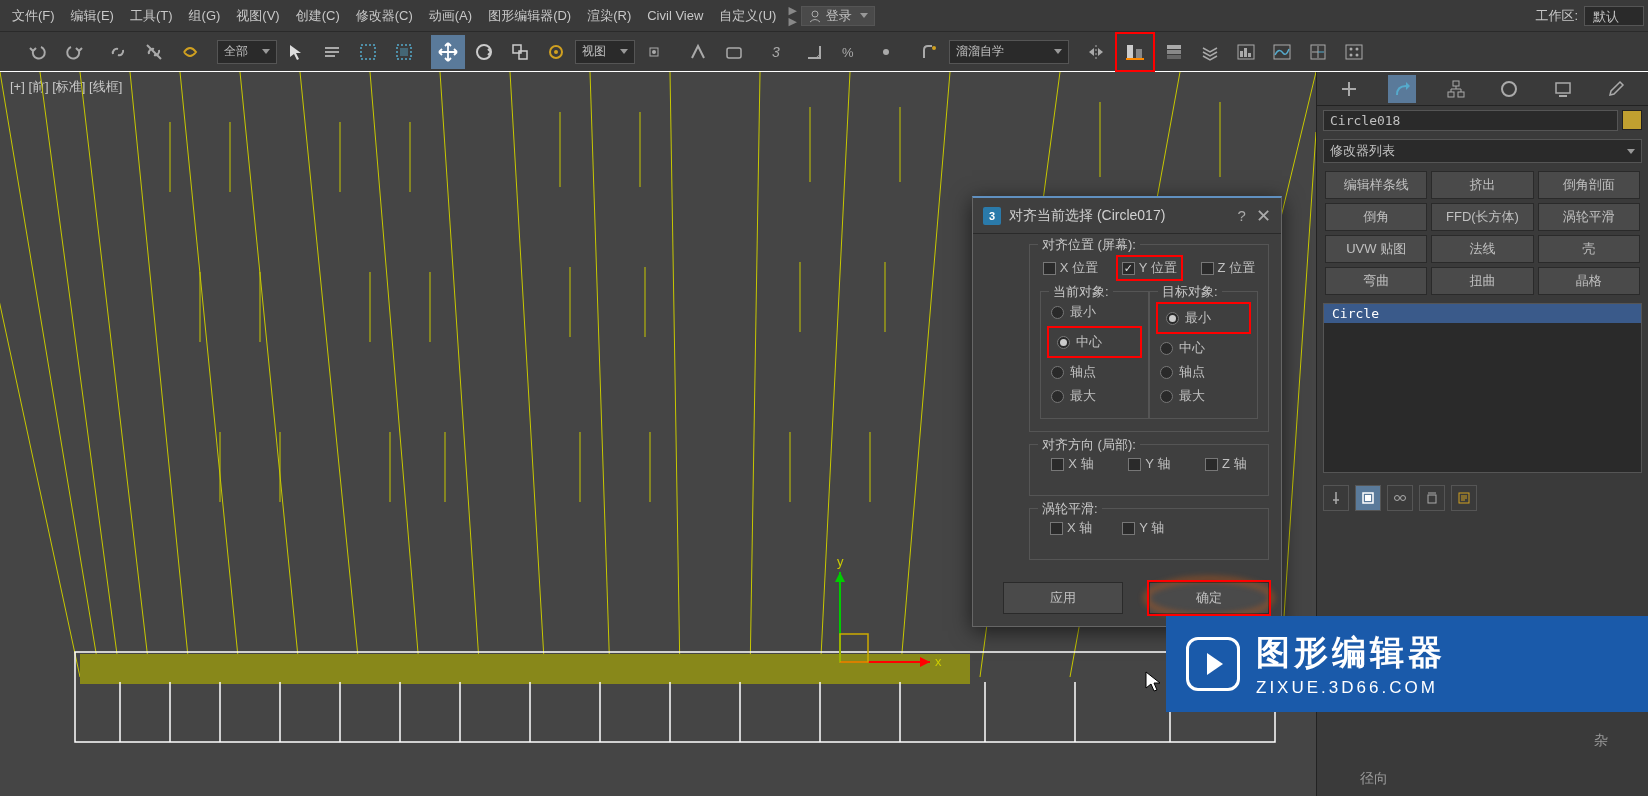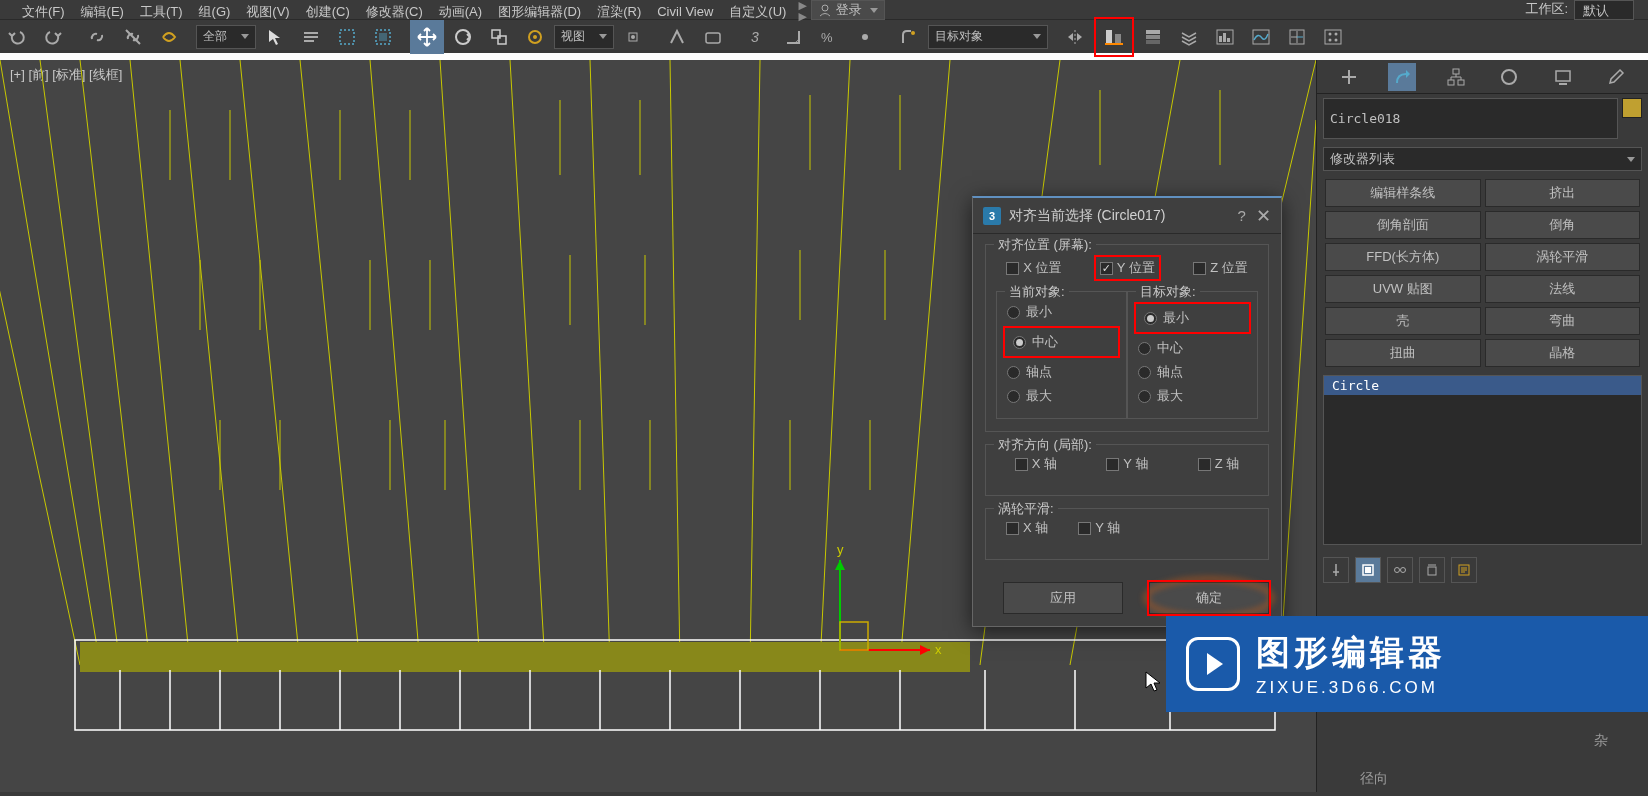--- a/index.html
+++ b/index.html
@@ -1,65 +1,65 @@
 <!DOCTYPE html>
 <html><head>
 <meta charset="utf-8">
 <style>
 * { margin: 0; padding: 0; box-sizing: border-box; font-family: "Microsoft YaHei", sans-serif; user-select: none; }
 html, body { width: 1648px; height: 796px; background: #3a3a3a; color: #c0c0c0; font-size: 13px; overflow: hidden; }
 
 
-.menu-bar { height: 20px; background: #3a3a3a; display: flex; align-items: flex-start; padding: 0 14px; border-bottom: 1px solid #2a2a2a; }
+.menu-bar { height: 32px; background: #3a3a3a; display: flex; align-items: center; padding: 0 4px; border-bottom: 1px solid #2a2a2a; }
 .menu-item { padding: 0 8px; height: 24px; line-height: 24px; color: #c8c8c8; font-size: 13px; }
 .menu-spacer { flex: 1; }
 .login-box { display: flex; align-items: center; background: #4a4a4a; padding: 0 6px; height: 20px; margin-right: 4px; border: 1px solid #555; }
 .login-box svg { margin-right: 4px; }
 .dropdown-arrow { width: 0; height: 0; border-left: 4px solid transparent; border-right: 4px solid transparent; border-top: 5px solid #999; margin-left: 8px; }
 .workspace-label { padding: 0 6px; color: #c8c8c8; }
 .workspace-value { background: #2a2a2a; padding: 0 8px; height: 20px; line-height: 20px; border: 1px solid #555; min-width: 60px; }
 
 
-.toolbar { height: 40px; background: #3a3a3a; display: flex; align-items: center; padding: 2px 0; border-bottom: 7px solid #ffffff; gap: 2px; }
+.toolbar { height: 40px; background: #3a3a3a; display: flex; align-items: center; padding: 2px 21px; border-bottom: 1px solid #ffffff; gap: 2px; }
 .tool-btn { width: 34px; height: 34px; display: flex; align-items: center; justify-content: center; border: 1px solid transparent; }
 .tool-btn.active { background: #5a7a9a; }
 .tool-sep { width: 6px; }
 .tool-select { background: #2a2a2a; border: 1px solid #555; color: #c0c0c0; height: 24px; padding: 0 6px; font-size: 12px; min-width: 60px; display: flex; align-items: center; }
 .align-highlight { border: 2px solid #f00; padding: 1px; }
 
 
 .main { display: flex; height: calc(100% - 64px); }
 .viewport { flex: 1; background: #454545; position: relative; overflow: hidden; }
 .viewport-label { position: absolute; top: 6px; left: 10px; color: #c8c8c8; font-size: 13px; }
 .viewport-canvas { position: absolute; top: 0; left: 0; width: 100%; height: 100%; }
 
 
 .right-panel { width: 332px; background: #3a3a3a; border-left: 1px solid #222; display: flex; flex-direction: column; }
 .panel-tabs { height: 34px; display: flex; align-items: center; gap: 6px; padding: 0 8px; border-bottom: 1px solid #222; justify-content: space-around; }
 .panel-tab-icon { width: 28px; height: 28px; display: flex; align-items: center; justify-content: center; }
 .name-row { display: flex; padding: 4px 6px; gap: 4px; }
-.name-input { flex: 1; background: #2a2a2a; border: 1px solid #555; color: #c0c0c0; padding: 12px 6px; font-size: 13px; font-family: monospace; }
+.name-input { flex: 1; background: #2a2a2a; border: 1px solid #555; color: #c0c0c0; padding: 2px 6px; font-size: 13px; font-family: monospace; }
 .color-swatch { width: 20px; height: 20px; background: #c0a030; border: 1px solid #222; }
 .modifier-dropdown { margin: 4px 6px; background: #2a2a2a; border: 1px solid #555; color: #c0c0c0; padding: 2px 6px; height: 24px; display: flex; align-items: center; justify-content: space-between; }
-.modifier-buttons { display: grid; grid-template-columns: 1fr 1fr; gap: 4px; padding: 4px 8px; }
+.modifier-buttons { display: grid; grid-template-columns: 1fr 1fr 1fr; gap: 4px; padding: 4px 8px; }
 .mod-btn { background: #4a4a4a; border: 1px solid #2a2a2a; color: #c0c0c0; padding: 4px 6px; text-align: center; font-size: 13px; }
 .stack-list { margin: 4px 6px; background: #2a2a2a; border: 1px solid #555; height: 170px; }
 .stack-item { background: #3a5a8a; color: #fff; padding: 2px 8px; font-family: monospace; font-size: 13px; }
 .stack-icons { display: flex; gap: 6px; padding: 4px 6px; margin-top: 4px; }
 .stack-icon-btn { width: 26px; height: 26px; background: #3a3a3a; border: 1px solid #555; display: flex; align-items: center; justify-content: center; }
 .stack-icon-btn.active { background: #5a7a9a; }
 
 
 .dialog { position: absolute; left: 972px; top: 196px; width: 310px; background: #3f3f3f; border: 1px solid #666; box-shadow: 0 4px 20px rgba(0,0,0,0.6); border-top: 2px solid #6090c0; }
 .dialog-title { height: 36px; display: flex; align-items: center; padding: 0 10px; border-bottom: 1px solid #2a2a2a; }
 .dialog-title-icon { width: 18px; height: 18px; background: #2a7aaa; color: #fff; font-size: 11px; font-weight: bold; display: flex; align-items: center; justify-content: center; margin-right: 8px; border-radius:2px; }
 .dialog-title-text { flex: 1; color: #d0d0d0; font-size: 14px; }
 .dialog-help { color: #aaa; margin: 0 10px; font-size: 15px; }
 .dialog-close { color: #aaa; font-size: 18px; }
-.dialog-body { padding: 10px 12px; }
+.dialog-body { padding: 10px 12px; margin-left: 44px; }
 .group { border: 1px solid #555; padding: 10px 10px 12px; margin-bottom: 12px; position: relative; }
 .group-label { position: absolute; top: -9px; left: 8px; background: #3f3f3f; padding: 0 4px; color: #c8c8c8; font-size: 13px; }
 .check-row { display: flex; gap: 12px; margin-bottom: 10px; justify-content: space-around; }
 .check-item { display: flex; align-items: center; gap: 4px; }
 .checkbox { width: 13px; height: 13px; border: 1px solid #777; background: #2a2a2a; display: flex; align-items: center; justify-content: center; }
 .checkbox.checked::after { content: "✓"; color: #ddd; font-size: 11px; line-height: 1; }
 .red-box { border: 2px solid #f00; padding: 2px 4px; }
 .sub-groups { display: flex; }
 .sub-group { flex: 1; border: 1px solid #555; padding: 8px 6px 10px; position: relative; }
 .radio-row { display: flex; align-items: center; gap: 6px; padding: 3px 4px; }
@@ -238,21 +238,21 @@
       </svg>
     </div>
   <div class="tool-sep"></div>
   <div class="tool-btn">
       <svg width="20" height="20" viewBox="0 0 20 20">
         <path d="M4 16 L4 8 Q4 4 8 4 L12 4" fill="none" stroke="#aaa" stroke-width="2"></path>
         <circle cx="14" cy="6" r="2" fill="#d0a020"></circle>
       </svg>
     </div>
   <div class="tool-select" style="min-width:120px">
-      <span>目标对象</span>
+      <span>溜溜自学</span>
       <div class="dropdown-arrow" style="margin-left:auto"></div>
     </div>
   <div class="tool-sep"></div>
   <div class="tool-btn">
       <svg width="20" height="20" viewBox="0 0 20 20">
         <path d="M10 3 L10 17" stroke="#aaa" stroke-dasharray="2 2"></path>
         <path d="M3 10 L8 6 L8 14 Z M17 10 L12 6 L12 14 Z" fill="#aaa"></path>
       </svg>
     </div>
   <div class="align-highlight">

